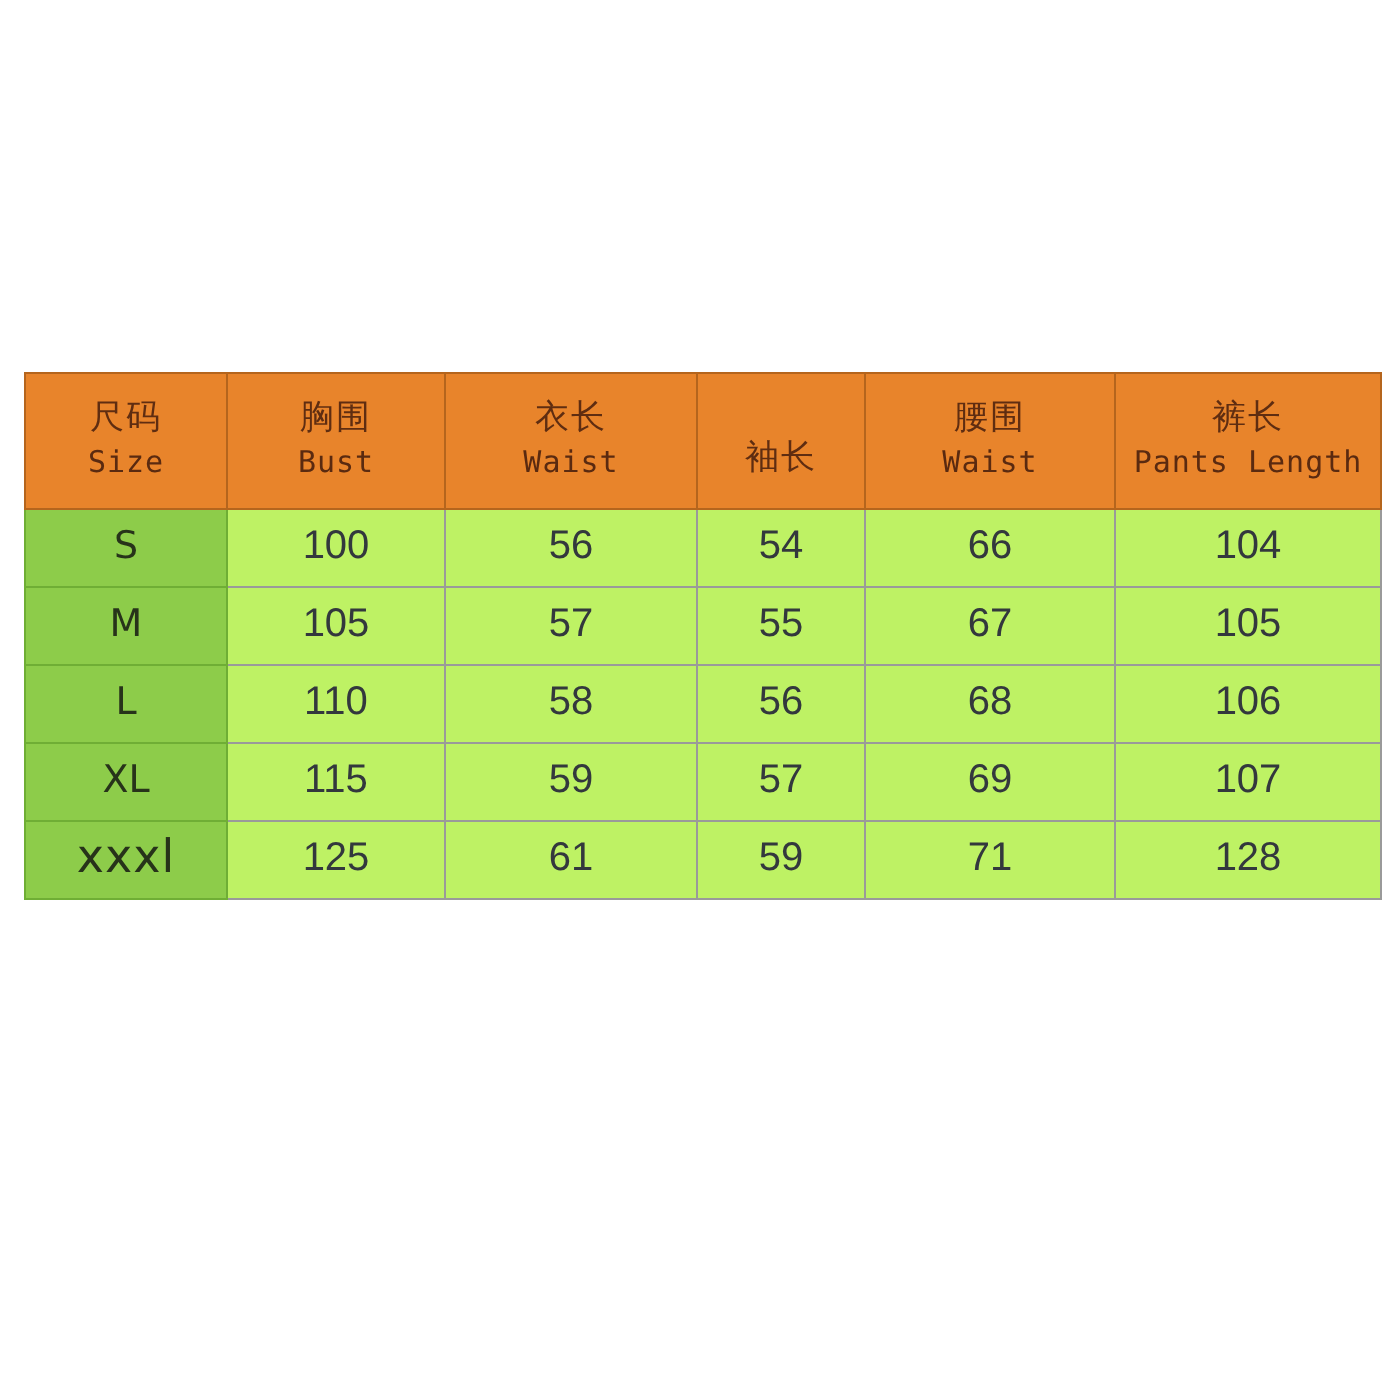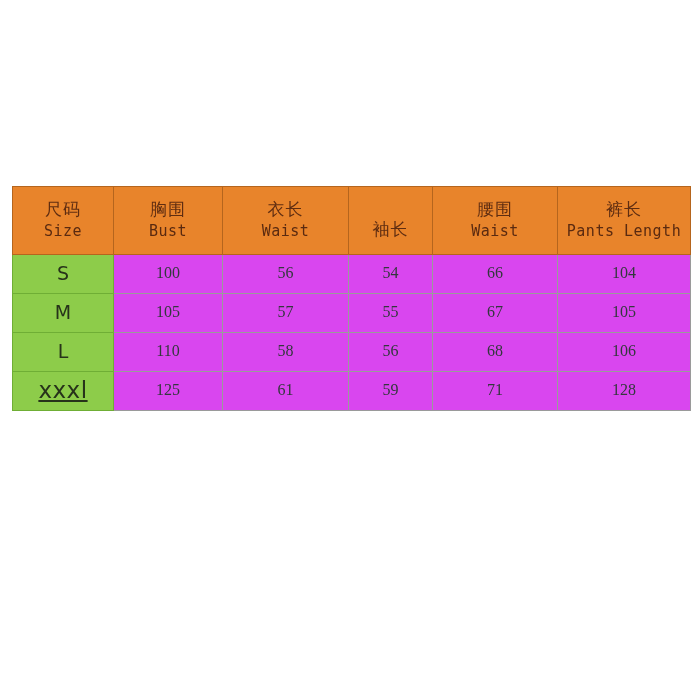--- a/index.html
+++ b/index.html
@@ -87,28 +87,27 @@
     font-family: "DejaVu Sans", "Liberation Sans", sans-serif;
     font-size: 19px;
     border-color: #6fae35 !important;
     
     vertical-align: bottom;
     padding-bottom: 3px !important;
   }
   .size-cell.last-size {
     font-size: 23px;
     letter-spacing: 0.5px;
-    text-decoration: underline;
   }
 
   .num-cell {
-    background: #d946ef;
+    background: #bef264;
     color: #33383d;
-    font-family: Liberation Serif, serif;
-    font-size: 16px;
+    font-family: Liberation Sans, sans-serif;
+    font-size: 20px;
     vertical-align: bottom;
     padding-bottom: 2px !important;
   }
 </style>
 </head>
 <body>
 
 <div id="stage">
 
   <table id="size-table">
@@ -179,20 +178,28 @@
 
       <tr class="data-row">
         <td class="size-cell">L</td>
         <td class="num-cell">110</td>
         <td class="num-cell">58</td>
         <td class="num-cell">56</td>
         <td class="num-cell">68</td>
         <td class="num-cell">106</td>
       </tr>
 
+      <tr class="data-row">
+        <td class="size-cell">XL</td>
+        <td class="num-cell">115</td>
+        <td class="num-cell">59</td>
+        <td class="num-cell">57</td>
+        <td class="num-cell">69</td>
+        <td class="num-cell">107</td>
+      </tr>
 
 
       <tr class="data-row">
         <td class="size-cell last-size">xxxl</td>
         <td class="num-cell">125</td>
         <td class="num-cell">61</td>
         <td class="num-cell">59</td>
         <td class="num-cell">71</td>
         <td class="num-cell">128</td>
       </tr>

